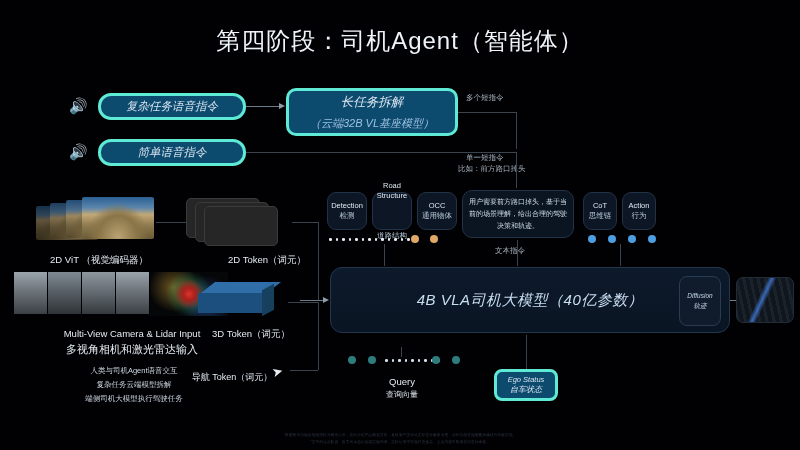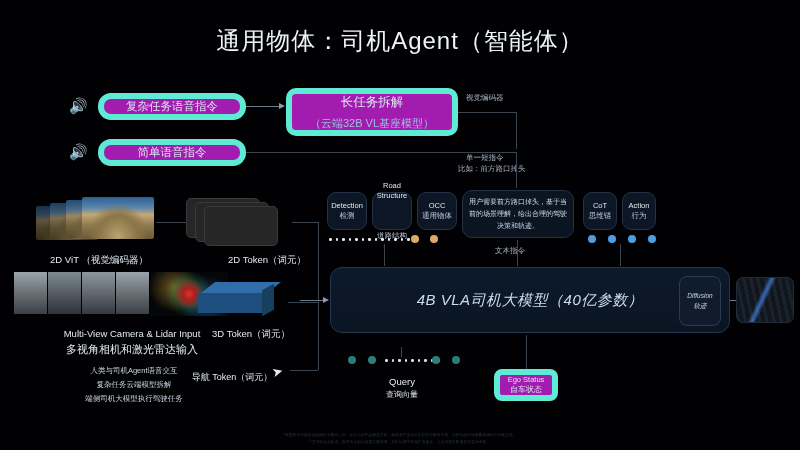--- a/index.html
+++ b/index.html
@@ -19,26 +19,27 @@
     position: absolute; top: 25px; left: 0; width: 800px;
     text-align: center;
     font-size: 24px; letter-spacing: 1px;
     color: #eef3f8;
     font-weight: 400;
   }
 
   
   .panel {
     position: absolute;
-    background: #a21caf;
-    border: 6px solid #5eead4;
+    background: #0c4a6e;
+    border: 3px solid #5eead4;
     border-radius: 10px;
     display: flex; align-items: center; justify-content: center;
     text-align: center;
     color: #d7e3ef;
+    font-style: italic;
   }
 
   
   .speaker {
     position: absolute;
     width: 22px; height: 20px;
     color: #cfd9e4;
     font-size: 15px;
     display: flex; align-items: center; justify-content: center;
   }
@@ -215,41 +216,41 @@
     color: #2f3b47;
     line-height: 1.9;
     letter-spacing: .2px;
   }
 </style>
 </head>
 <body>
 
 <div class="stage">
 
-  <div class="title">通用物体：司机Agent（智能体）</div>
+  <div class="title">第四阶段：司机Agent（智能体）</div>
 
   <div class="speaker" style="left:68px; top:96px;">🔊</div>
   <div class="panel cmd-box" style="left:98px; top:93px; width:148px;">
     <span>复杂任务语音指令</span>
   </div>
 
   <div class="ln h bright" style="left:246px; top:106px; width:34px;"></div>
   <div class="arrow" style="left:279px; top:103px;"></div>
 
   <div class="panel" style="left:286px; top:88px; width:172px; height:48px; flex-direction:column; gap:3px;">
     <div class="bigbox-title">长任务拆解</div>
     <div class="bigbox-sub">（云端32B VL基座模型）</div>
   </div>
 
   <div class="speaker" style="left:68px; top:142px;">🔊</div>
   <div class="panel cmd-box" style="left:98px; top:139px; width:148px;">
     <span>简单语音指令</span>
   </div>
 
-  <div class="edge-label" style="left:466px; top:93px;">视觉编码器</div>
+  <div class="edge-label" style="left:466px; top:93px;">多个短指令</div>
 
   <div class="edge-label" style="left:466px; top:153px;">单一短指令</div>
   <div class="edge-label" style="left:458px; top:164px;">比如：前方路口掉头</div>
 
   <div class="ln h dim" style="left:458px; top:112px; width:58px;"></div>
   <div class="ln v dim" style="left:516px; top:112px; height:37px;"></div>
   <div class="ln h dim" style="left:246px; top:152px; width:270px;"></div>
   <div class="ln v dim" style="left:516px; top:152px; height:36px;"></div>
 
   <div class="chip" style="left:327px; top:192px; width:40px; height:38px;">

